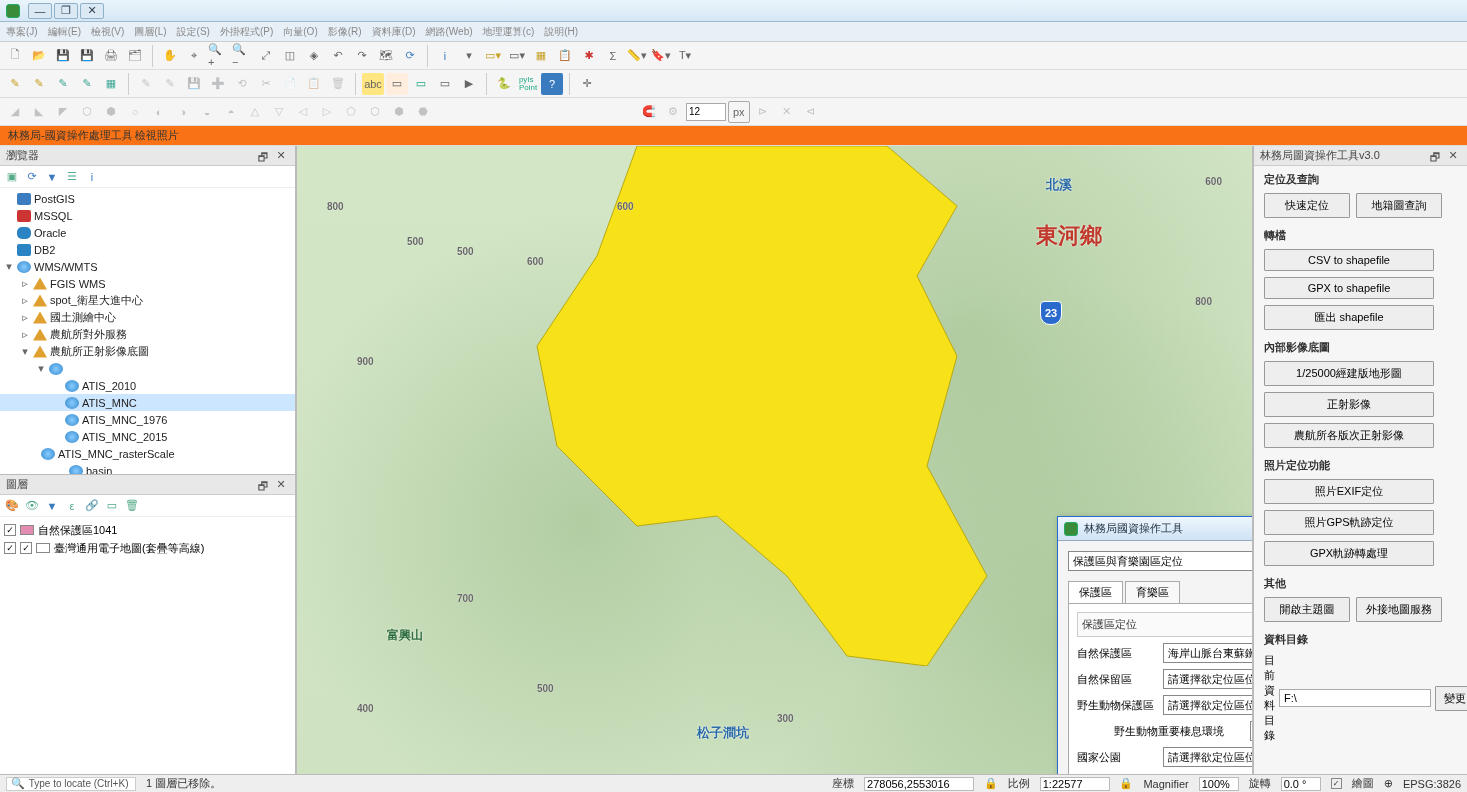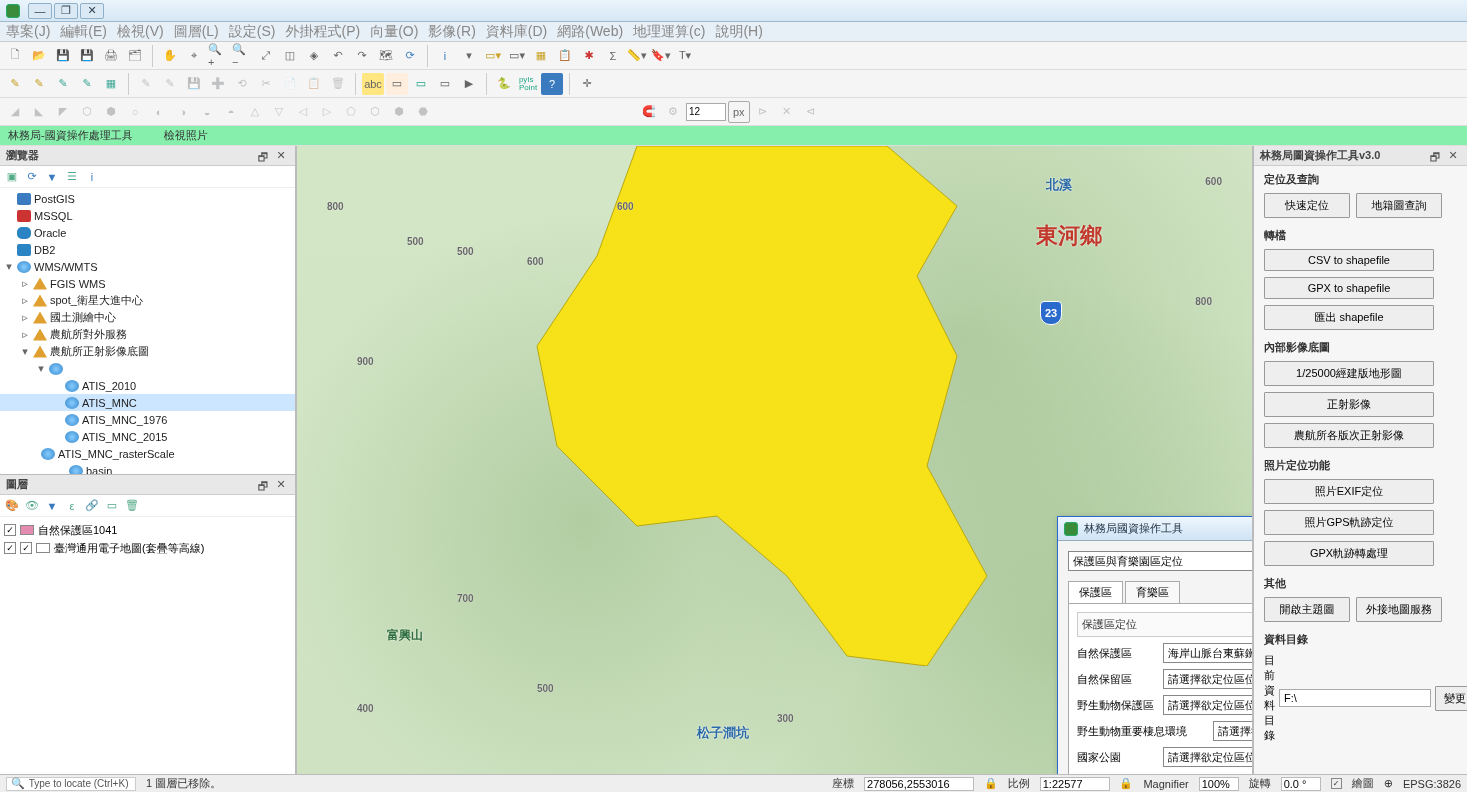--- a/index.html
+++ b/index.html
@@ -2,31 +2,31 @@
 <html><head>
 <meta charset="utf-8">
 <style>
 * { box-sizing: border-box; margin: 0; padding: 0; font-family: "Microsoft JhengHei", "PingFang TC", sans-serif; font-size: 11px; }
 html, body { width: 1467px; height: 792px; overflow: hidden; background: #f0f0f0; }
 .titlebar { height: 22px; background: linear-gradient(#eaf4fb,#d6e7f5); display:flex; align-items:center; padding:0 6px; border-bottom:1px solid #9fb9ce; }
 .titlebar .qicon { width:14px; height:14px; background:#3a8b3a; border-radius:3px; margin-right:6px; border:1px solid #2a6; }
 .titlebar .title { flex:1; color:#2b4e6b; }
 .titlebar .wbtn { width:24px; height:16px; margin-left:2px; background:#dbe9f4; border:1px solid #8fb0c9; display:flex;align-items:center;justify-content:center;color:#345; border-radius:2px;}
 .menubar { height:20px; background:#e8f0f7; display:flex; align-items:center; padding:0 6px; gap:10px; color:#888; border-bottom:1px solid #ccc;}
-.menubar span { font-size:14px; }
+.menubar span { font-size:10px; }
 .toolrow { height:28px; background:#f5f5f5; border-bottom:1px solid #ddd; display:flex; align-items:center; padding:0 4px; gap:2px; }
 .toolrow .tbtn { width:22px; height:22px; border:1px solid transparent; display:flex;align-items:center;justify-content:center; color:#666; border-radius:2px;}
 .toolrow .tbtn.disabled { opacity:.35; }
 .toolrow .vdiv { width:1px; height:22px; background:#ccc; margin:0 4px; }
-.ribbon-label { height:20px; padding:2px 8px; color:#333; background:#86efac; border-bottom:1px solid #ddd; display:flex; align-items:center; gap:31px;}
+.ribbon-label { height:20px; padding:2px 8px; color:#333; background:#f97316; border-bottom:1px solid #ddd; display:flex; align-items:center; gap:2px;}
 .body { display:flex; height:calc(792px - 22px - 20px - 28px - 28px - 28px - 20px - 18px); }
 
 .leftcol { width:296px; display:flex; flex-direction:column; border-right:1px solid #bbb; background:#fff;}
 .panelhead { height:20px; background:#e8e8e8; border-bottom:1px solid #ccc; display:flex; align-items:center; padding:0 6px;}
-.panelhead .ptitle { flex:1; font-weight:bold; color:#444;}
+.panelhead .ptitle { flex:1; font-weight:normal; color:#444;}
 .panelhead .pbtn { width:16px; height:14px; margin-left:2px; color:#555; text-align:center; }
 .paneltoolbar { height:22px; display:flex; align-items:center; gap:4px; padding:0 4px; border-bottom:1px solid #eee;}
 .paneltoolbar .pt { width:16px;height:16px; display:flex;align-items:center;justify-content:center; color:#5a8; }
 .tree { flex:1; overflow:auto; padding:2px 0; }
 .tree .row { display:flex; align-items:center; height:17px; padding-left:4px; gap:3px; white-space:nowrap;}
 .tree .row.sel { background:#cde6ff; }
 .tree .tw { width:10px; text-align:center; color:#666; }
 .tree .ico { width:14px; height:12px; display:inline-block; }
 .ico.db { background:#3b7bbf; border-radius:2px; }
 .ico.ms { background:#c33; border-radius:2px; }
@@ -404,21 +404,21 @@
                     <span>請選擇欲定位區位</span>
                   </div>
                 </div>
                 <div class="frow">
                   <div class="fl">野生動物保護區</div>
                   <div class="combo">
                     <span>請選擇欲定位區位</span>
                   </div>
                 </div>
                 <div class="frow">
-                  <div class="fl" style="min-width: 130px;">野生動物重要棲息環境</div>
+                  <div class="fl" style="min-width: 130px; margin-left: 37px;">野生動物重要棲息環境</div>
                   <div class="combo">
                     <span>請選擇欲定位區位</span>
                   </div>
                 </div>
                 <div class="frow">
                   <div class="fl">國家公園</div>
                   <div class="combo">
                     <span>請選擇欲定位區位</span>
                   </div>
                 </div>

